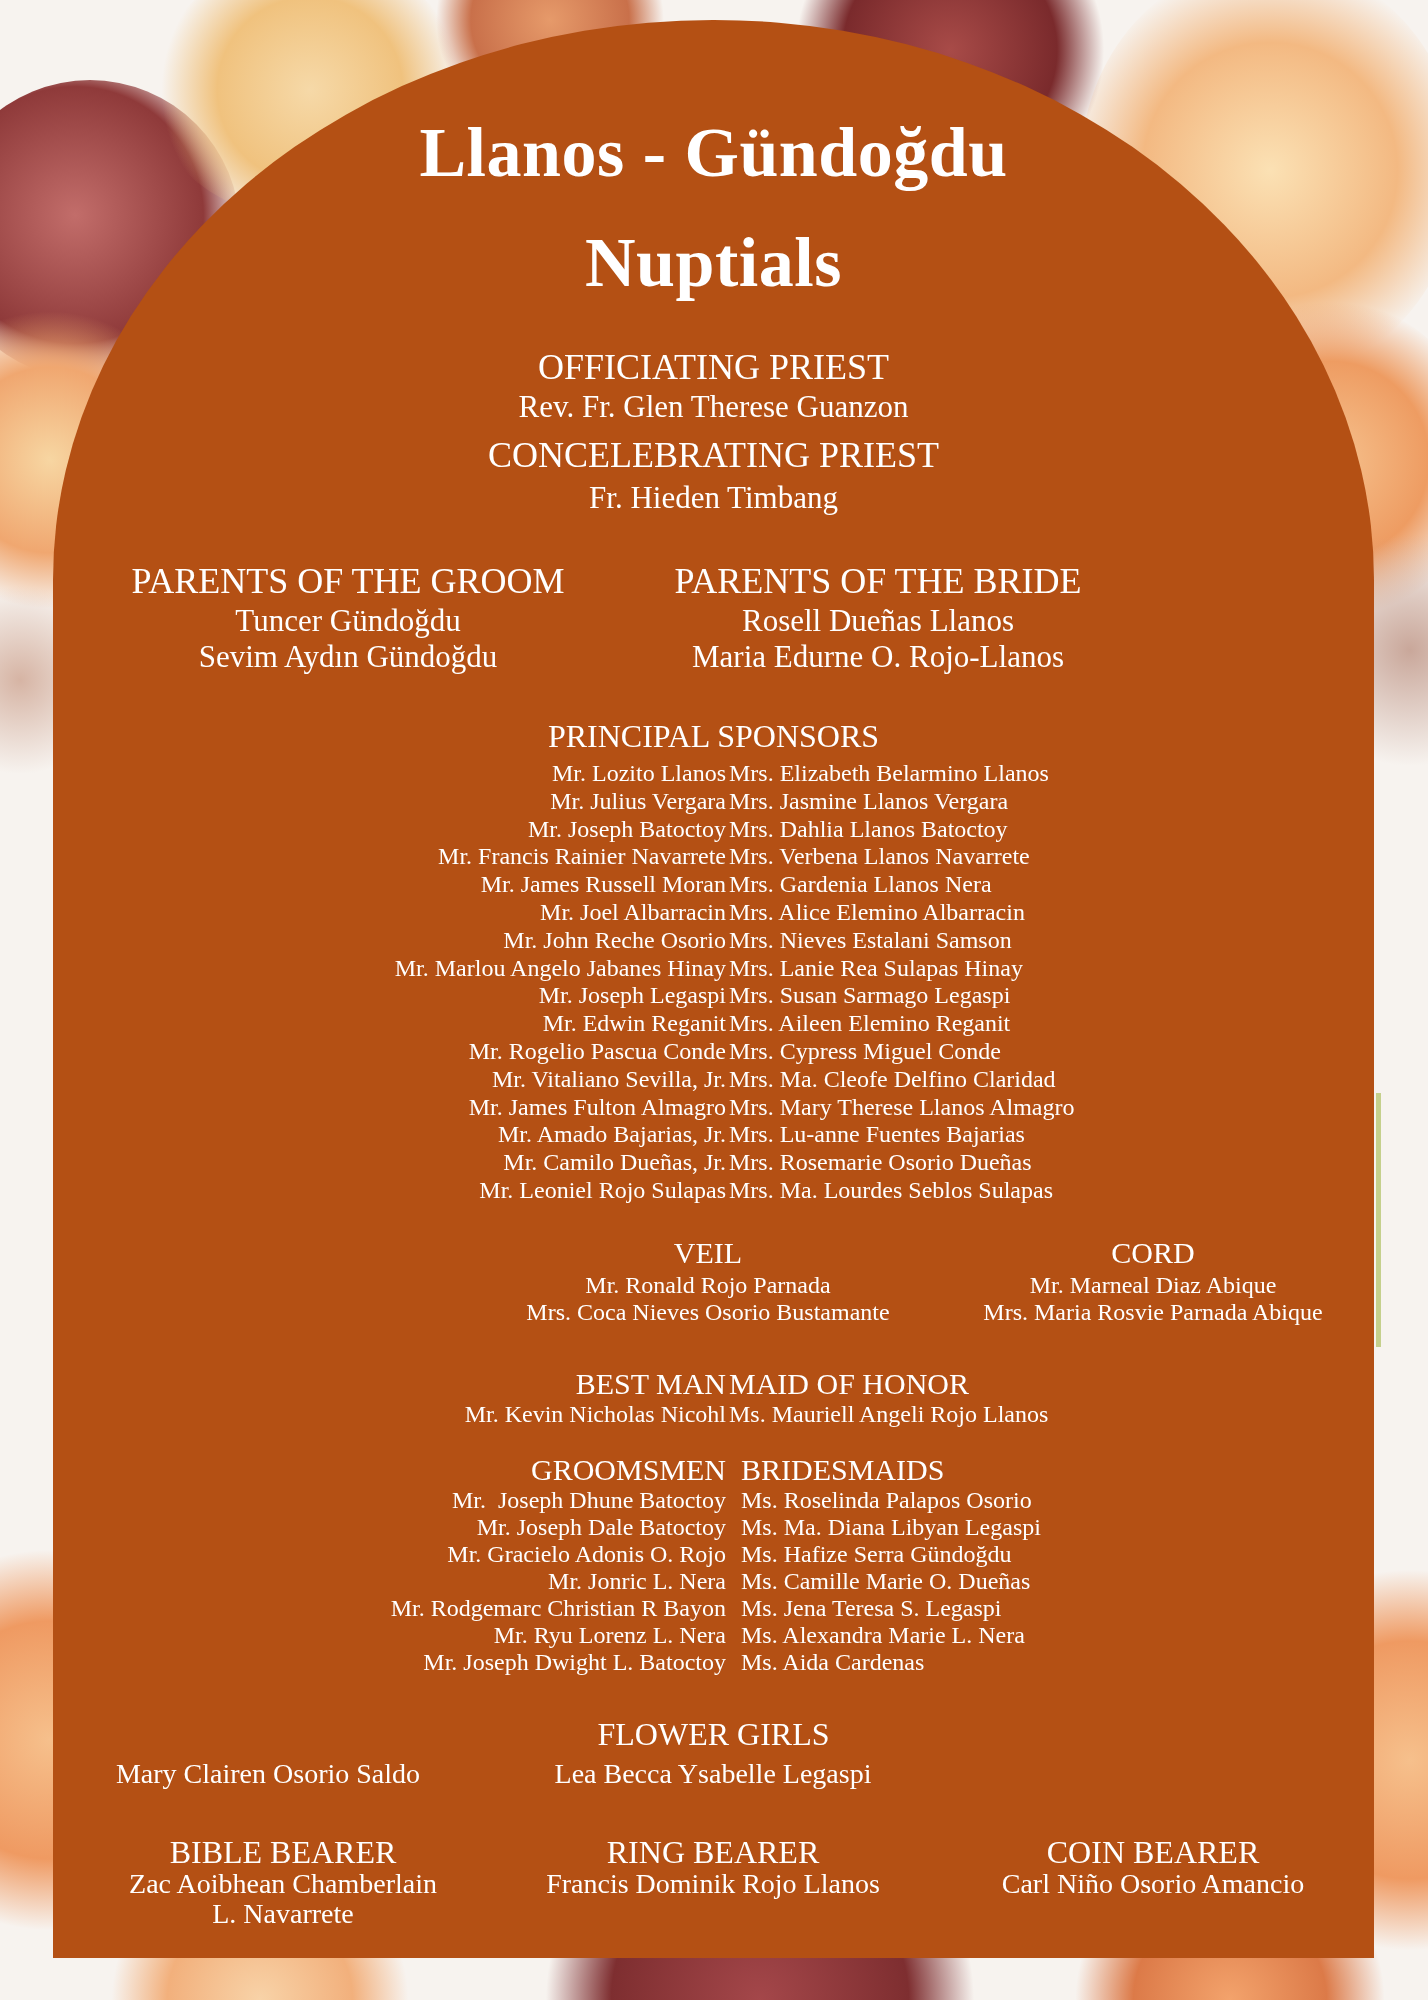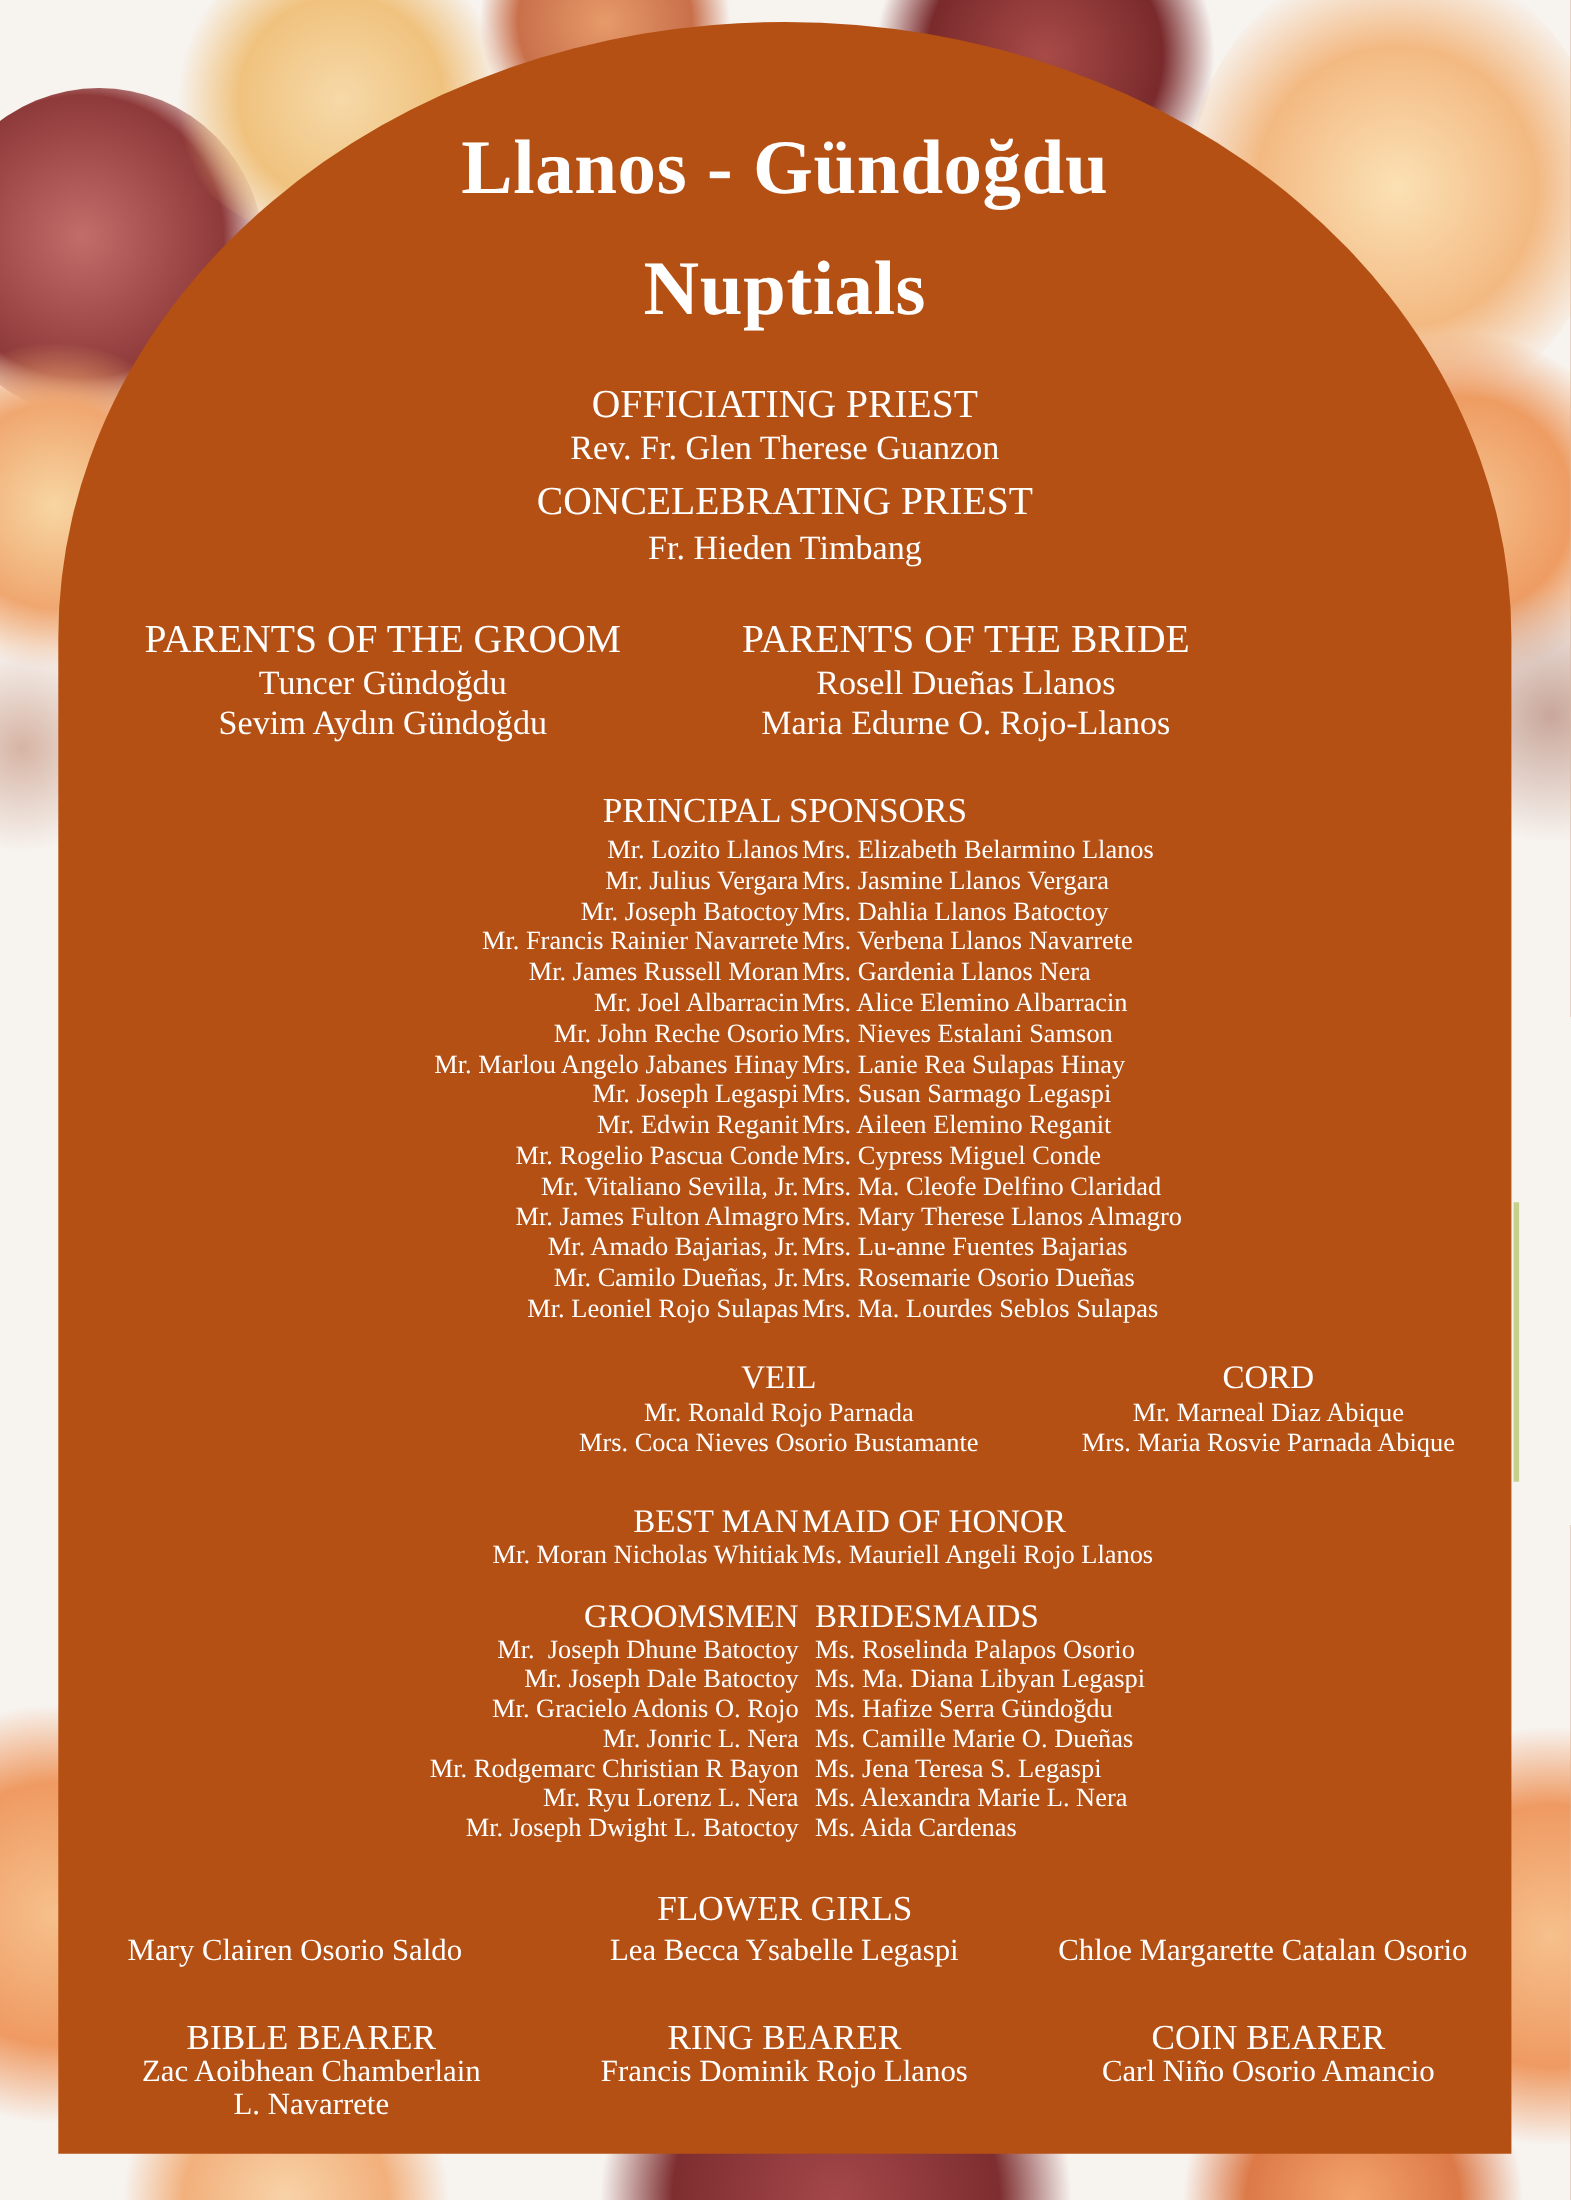--- a/index.html
+++ b/index.html
@@ -149,21 +149,21 @@
     <div class="mid-n">Mrs. Coca Nieves Osorio Bustamante</div>
   </div>
   <div class="col center" style="position:absolute; left:890px; width:420px; top:1238px;">
     <div class="mid-h">CORD</div>
     <div class="mid-n" style="margin-top:4px;">Mr. Marneal Diaz Abique</div>
     <div class="mid-n">Mrs. Maria Rosvie Parnada Abique</div>
   </div>
 
   <div class="col right-align" style="position:absolute; right:648px; top:1369px;">
     <div class="mid-h">BEST MAN</div>
-    <div class="mid-n" style="margin-top:2px;">Mr. Moran Nicholas Whitiak</div>
+    <div class="mid-n" style="margin-top:2px;">Mr. Kevin Nicholas Nicohl</div>
   </div>
   <div class="col left-align" style="position:absolute; left:676px; top:1369px;">
     <div class="mid-h">MAID OF HONOR</div>
     <div class="mid-n" style="margin-top:2px;">Ms. Mauriell Angeli Rojo Llanos</div>
   </div>
 
   <div class="col right-align" style="position:absolute; right:648px; top:1455px;">
     <div class="mid-h">GROOMSMEN</div>
     <div class="mid-n" style="margin-top:2px; white-space:pre;">Mr.  Joseph Dhune Batoctoy</div>
     <div class="mid-n">Mr. Joseph Dale Batoctoy</div>
@@ -181,21 +181,20 @@
     <div class="mid-n">Ms. Camille Marie O. Dueñas</div>
     <div class="mid-n">Ms. Jena Teresa S. Legaspi</div>
     <div class="mid-n">Ms. Alexandra Marie L. Nera</div>
     <div class="mid-n">Ms. Aida Cardenas</div>
   </div>
 
   <div class="abs sp-h" style="top:1718px;">FLOWER GIRLS</div>
   <div class="abs" style="top:1760px; height:30px;">
     <div class="n" style="position:absolute; left:0; width:430px; text-align:center; font-size:28px; white-space:nowrap;">Mary Clairen Osorio Saldo</div>
     <div class="n" style="position:absolute; left:440px; width:440px; text-align:center; font-size:28px; white-space:nowrap;">Lea Becca Ysabelle Legaspi</div>
-    <div class="n" style="position:absolute; left:880px; width:430px; text-align:center; font-size:28px; white-space:nowrap;">Chloe Margarette Catalan Osorio</div>
   </div>
 
   <div class="col center" style="position:absolute; left:0; width:460px; top:1836px;">
     <div class="h" style="font-size:32px;">BIBLE BEARER</div>
     <div class="n" style="font-size:28px; margin-top:2px; white-space:nowrap;">Zac Aoibhean Chamberlain</div>
     <div class="n" style="font-size:28px; margin-top:2px; white-space:nowrap;">L. Navarrete</div>
   </div>
   <div class="col center" style="position:absolute; left:430px; width:460px; top:1836px;">
     <div class="h" style="font-size:32px;">RING BEARER</div>
     <div class="n" style="font-size:28px; margin-top:2px; white-space:nowrap;">Francis Dominik Rojo Llanos</div>

